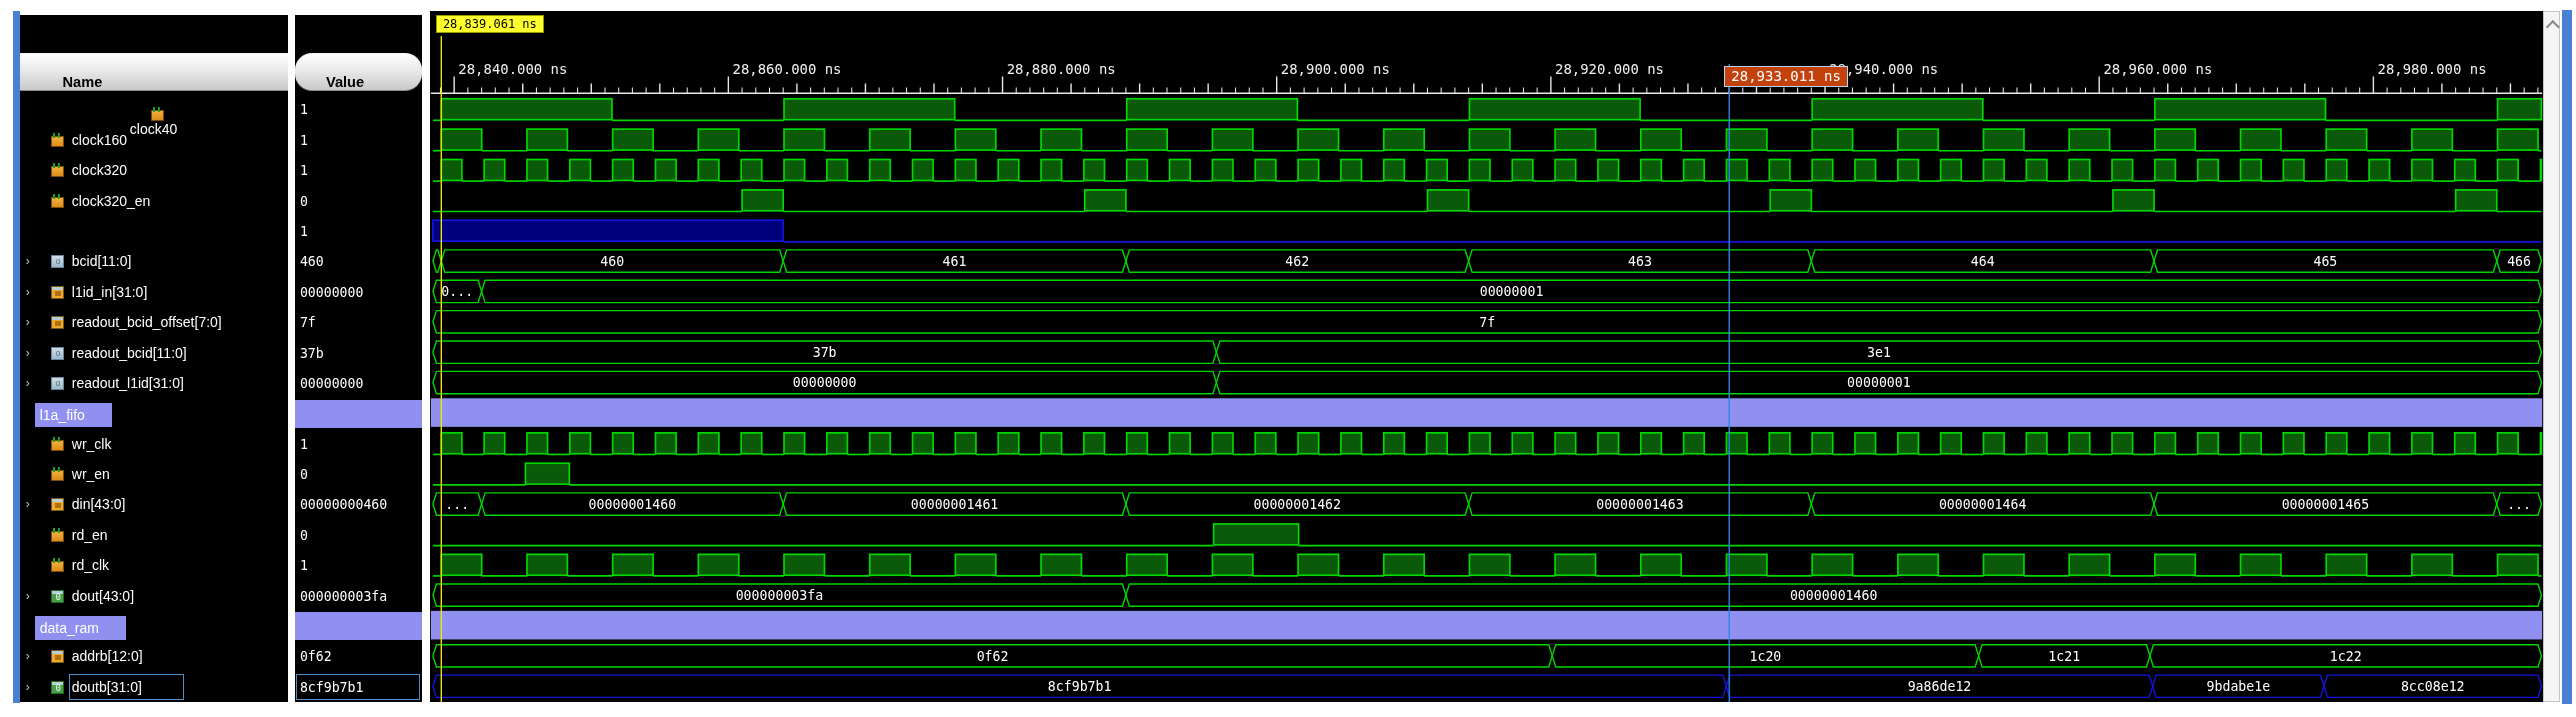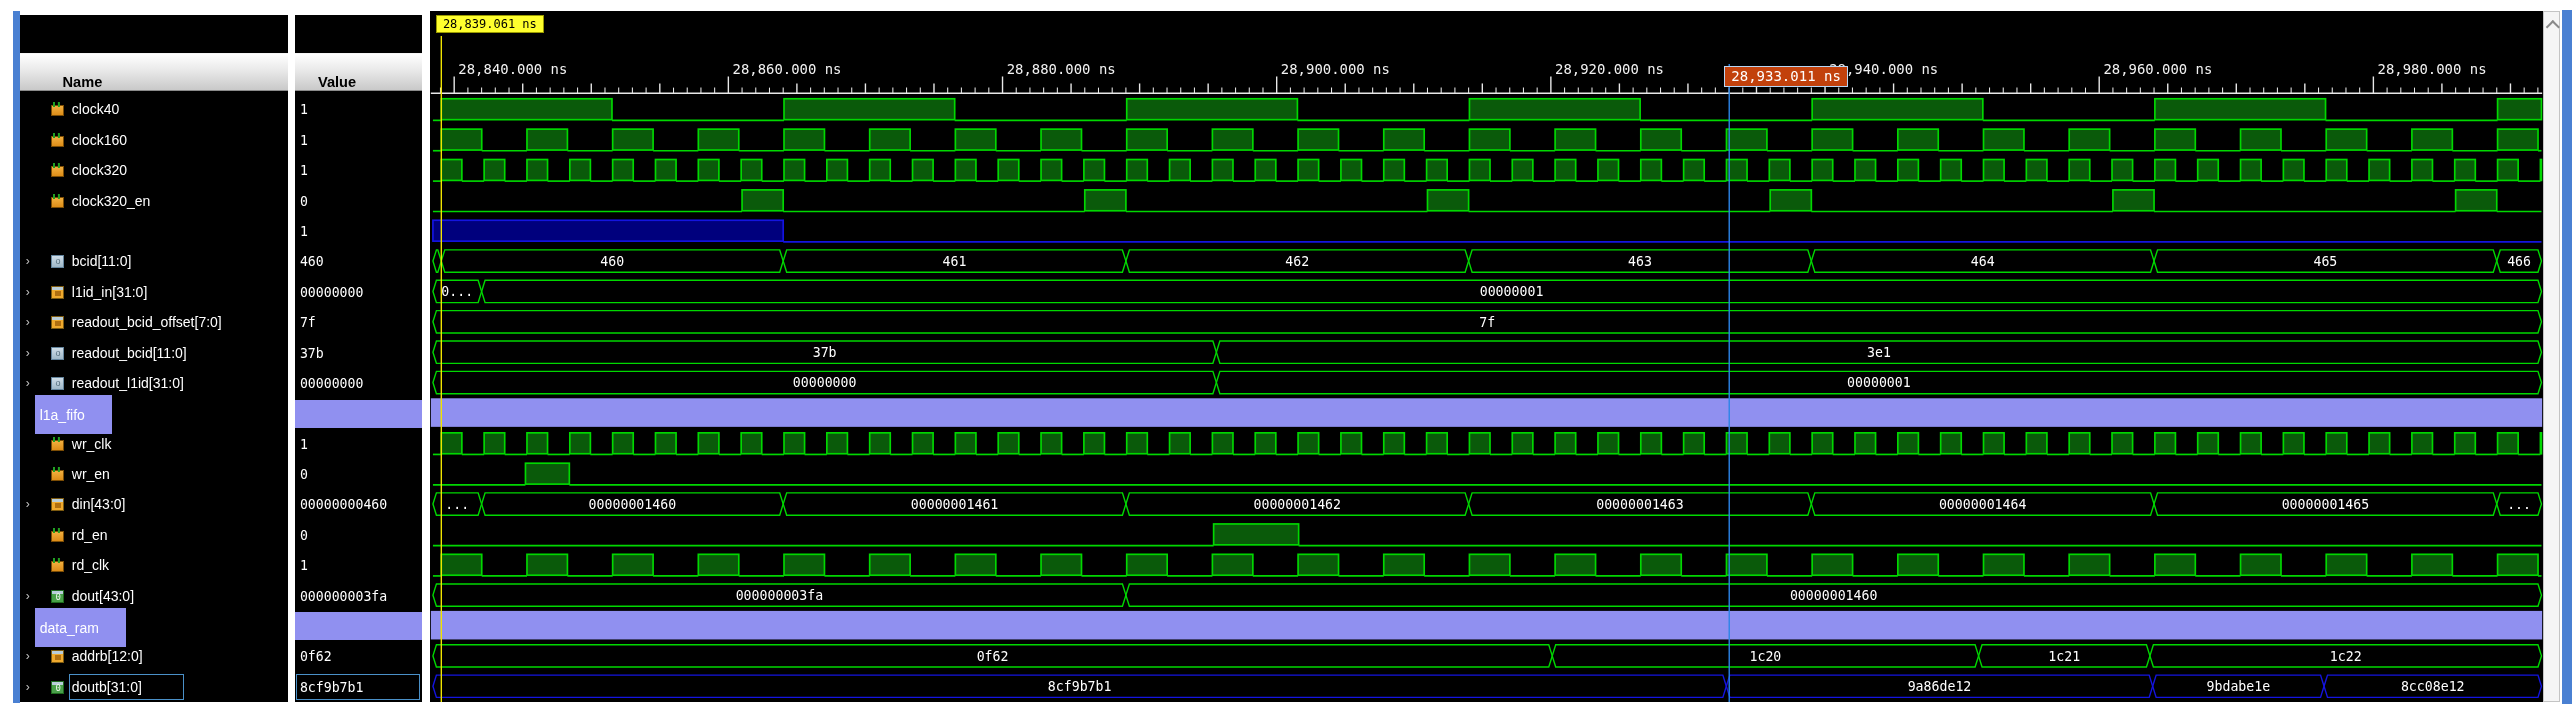--- a/index.html
+++ b/index.html
@@ -13,59 +13,59 @@
   #name-panel{left:19.5px;top:15.3px;width:268px;height:687px;background:#000;}
   #value-panel{left:295px;top:15.3px;width:127px;height:687px;background:#000;}
   #wave-panel{left:430px;top:11px;width:2113px;height:691px;background:#000;overflow:hidden;}
   #v-scrollbar{left:2543px;top:11px;width:17.4px;height:691px;background:#f5f5f5;border:0.7px solid #c4c4c4;box-sizing:border-box;}
   .sb-arrow{position:absolute;left:4.2px;top:9.8px;width:7.7px;height:7.7px;border-left:2.1px solid #8a8a8a;border-top:2.1px solid #8a8a8a;transform:rotate(45deg);}
   
   .col-header{position:absolute;top:53px;height:38px;background:linear-gradient(#ffffff,#e9e9e9 45%,#c9c9c9);
      border-top:0.7px solid #f5f5f5;border-bottom:0.7px solid #8a8a8a;box-sizing:border-box;
      color:#000;font-weight:bold;font-size:14.6px;display:flex;align-items:flex-end;}
   #name-header{left:19.5px;width:268px;padding-left:43px;}
-  #value-header{left:295px;width:127px;padding-left:23px;}
+  #value-header{left:295px;width:127px;padding-left:31px;border-radius:17px;}
   
   .nrow,.vrow{position:absolute;height:30px;display:flex;align-items:center;color:#fff;}
   .nrow{left:0;width:268px;}
   .vrow{left:0;width:127px;}
   .nrow .chev{width:9.8px;margin-left:6.3px;color:#c0c0c0;font-size:12px;line-height:1;flex:0 0 auto;}
   .nrow .noChev{width:9.8px;margin-left:6.3px;flex:0 0 auto;}
   .nrow .icon{width:13.2px;height:13.2px;margin-left:15.3px;margin-right:7.7px;position:relative;flex:0 0 auto;}
   .nrow .sig-label{font-size:14px;white-space:nowrap;}
   .vrow .sig-value{font-family:"DejaVu Sans Mono",monospace;font-size:13.2px;margin-left:4.9px;white-space:nowrap;}
   
   .ic-clock{background:linear-gradient(#f2b040,#dd8d18);border:0.7px solid #7c4d05;box-sizing:border-box;margin-top:2.8px;height:10.5px !important;}
   .ic-clock::before{content:"";position:absolute;left:1.4px;top:-4.2px;width:2.1px;height:4.9px;background:#21a021;box-shadow:4.9px 0 0 #21a021;}
   .ic-bus{background:linear-gradient(#cfdde8,#9fb8c8);border:0.7px solid #64859e;box-sizing:border-box;}
   .ic-bus::after{content:"o";position:absolute;left:3.5px;top:0px;color:#57707f;font-size:9px;}
   .ic-bus-in{background:linear-gradient(#b9cdd9 0 30%,#efa92e 30%);border:0.7px solid #7c5a10;box-sizing:border-box;}
   .ic-bus-in::after{content:"";position:absolute;left:2.8px;top:4.2px;width:6.3px;height:4.9px;background:#b06f10;}
   .ic-bus-out{background:linear-gradient(#b9cdd9 0 30%,#49a049 30%);border:0.7px solid #1e6a1e;box-sizing:border-box;}
   .ic-bus-out::after{content:"0";position:absolute;left:3.5px;top:1.4px;color:#eaf6ea;font-size:9px;font-family:"DejaVu Sans Mono",monospace;}
   
-  .div-name{position:absolute;left:15.3px;height:39px;background:#9090f0;color:#fff;font-size:14px;display:flex;align-items:center;padding-left:4.9px;box-sizing:border-box;}
+  .div-name{position:absolute;left:15.3px;height:24px;background:#9090f0;color:#fff;font-size:14px;display:flex;align-items:center;padding-left:4.9px;box-sizing:border-box;}
   .div-value{position:absolute;left:0;width:127px;height:28px;background:#9090f0;}
   
   .sel-box{position:absolute;border:1.4px solid #4a90c8;box-sizing:border-box;background:transparent;}
   
   #cursor1-label{left:5.6px;top:3.5px;background:#ffff2e;border:0.7px solid #9a9a00;color:#000;
      font-family:"DejaVu Sans Mono",monospace;font-size:12px;padding:1.4px 6.3px;white-space:nowrap;z-index:5;}
   #marker-label{left:1294px;top:31px;background:#c2410c;border:0.7px solid #b8d6f4;color:#fff;
      font-family:"DejaVu Sans Mono",monospace;font-size:14px;padding:1.4px 6.3px;white-space:nowrap;z-index:5;margin-top:24px;}
 </style>
 </head>
 <body>
 
 <div id="screen">
   <div class="abs" id="border-left"></div>
   <div class="abs" id="border-right"></div>
 
   <div class="abs" id="name-panel">
-      <div class="nrow" style="top: 79px;">
+      <div class="nrow" style="top: 92px; flex-direction: column;">
         <span class="noChev"></span>
         <span class="icon ic-clock"></span>
         <span class="sig-label">clock40</span>
       </div>
       <div class="nrow" style="top: 110px;">
         <span class="noChev"></span>
         <span class="icon ic-clock"></span>
         <span class="sig-label">clock160</span>
       </div>
       <div class="nrow" style="top: 140px;">

